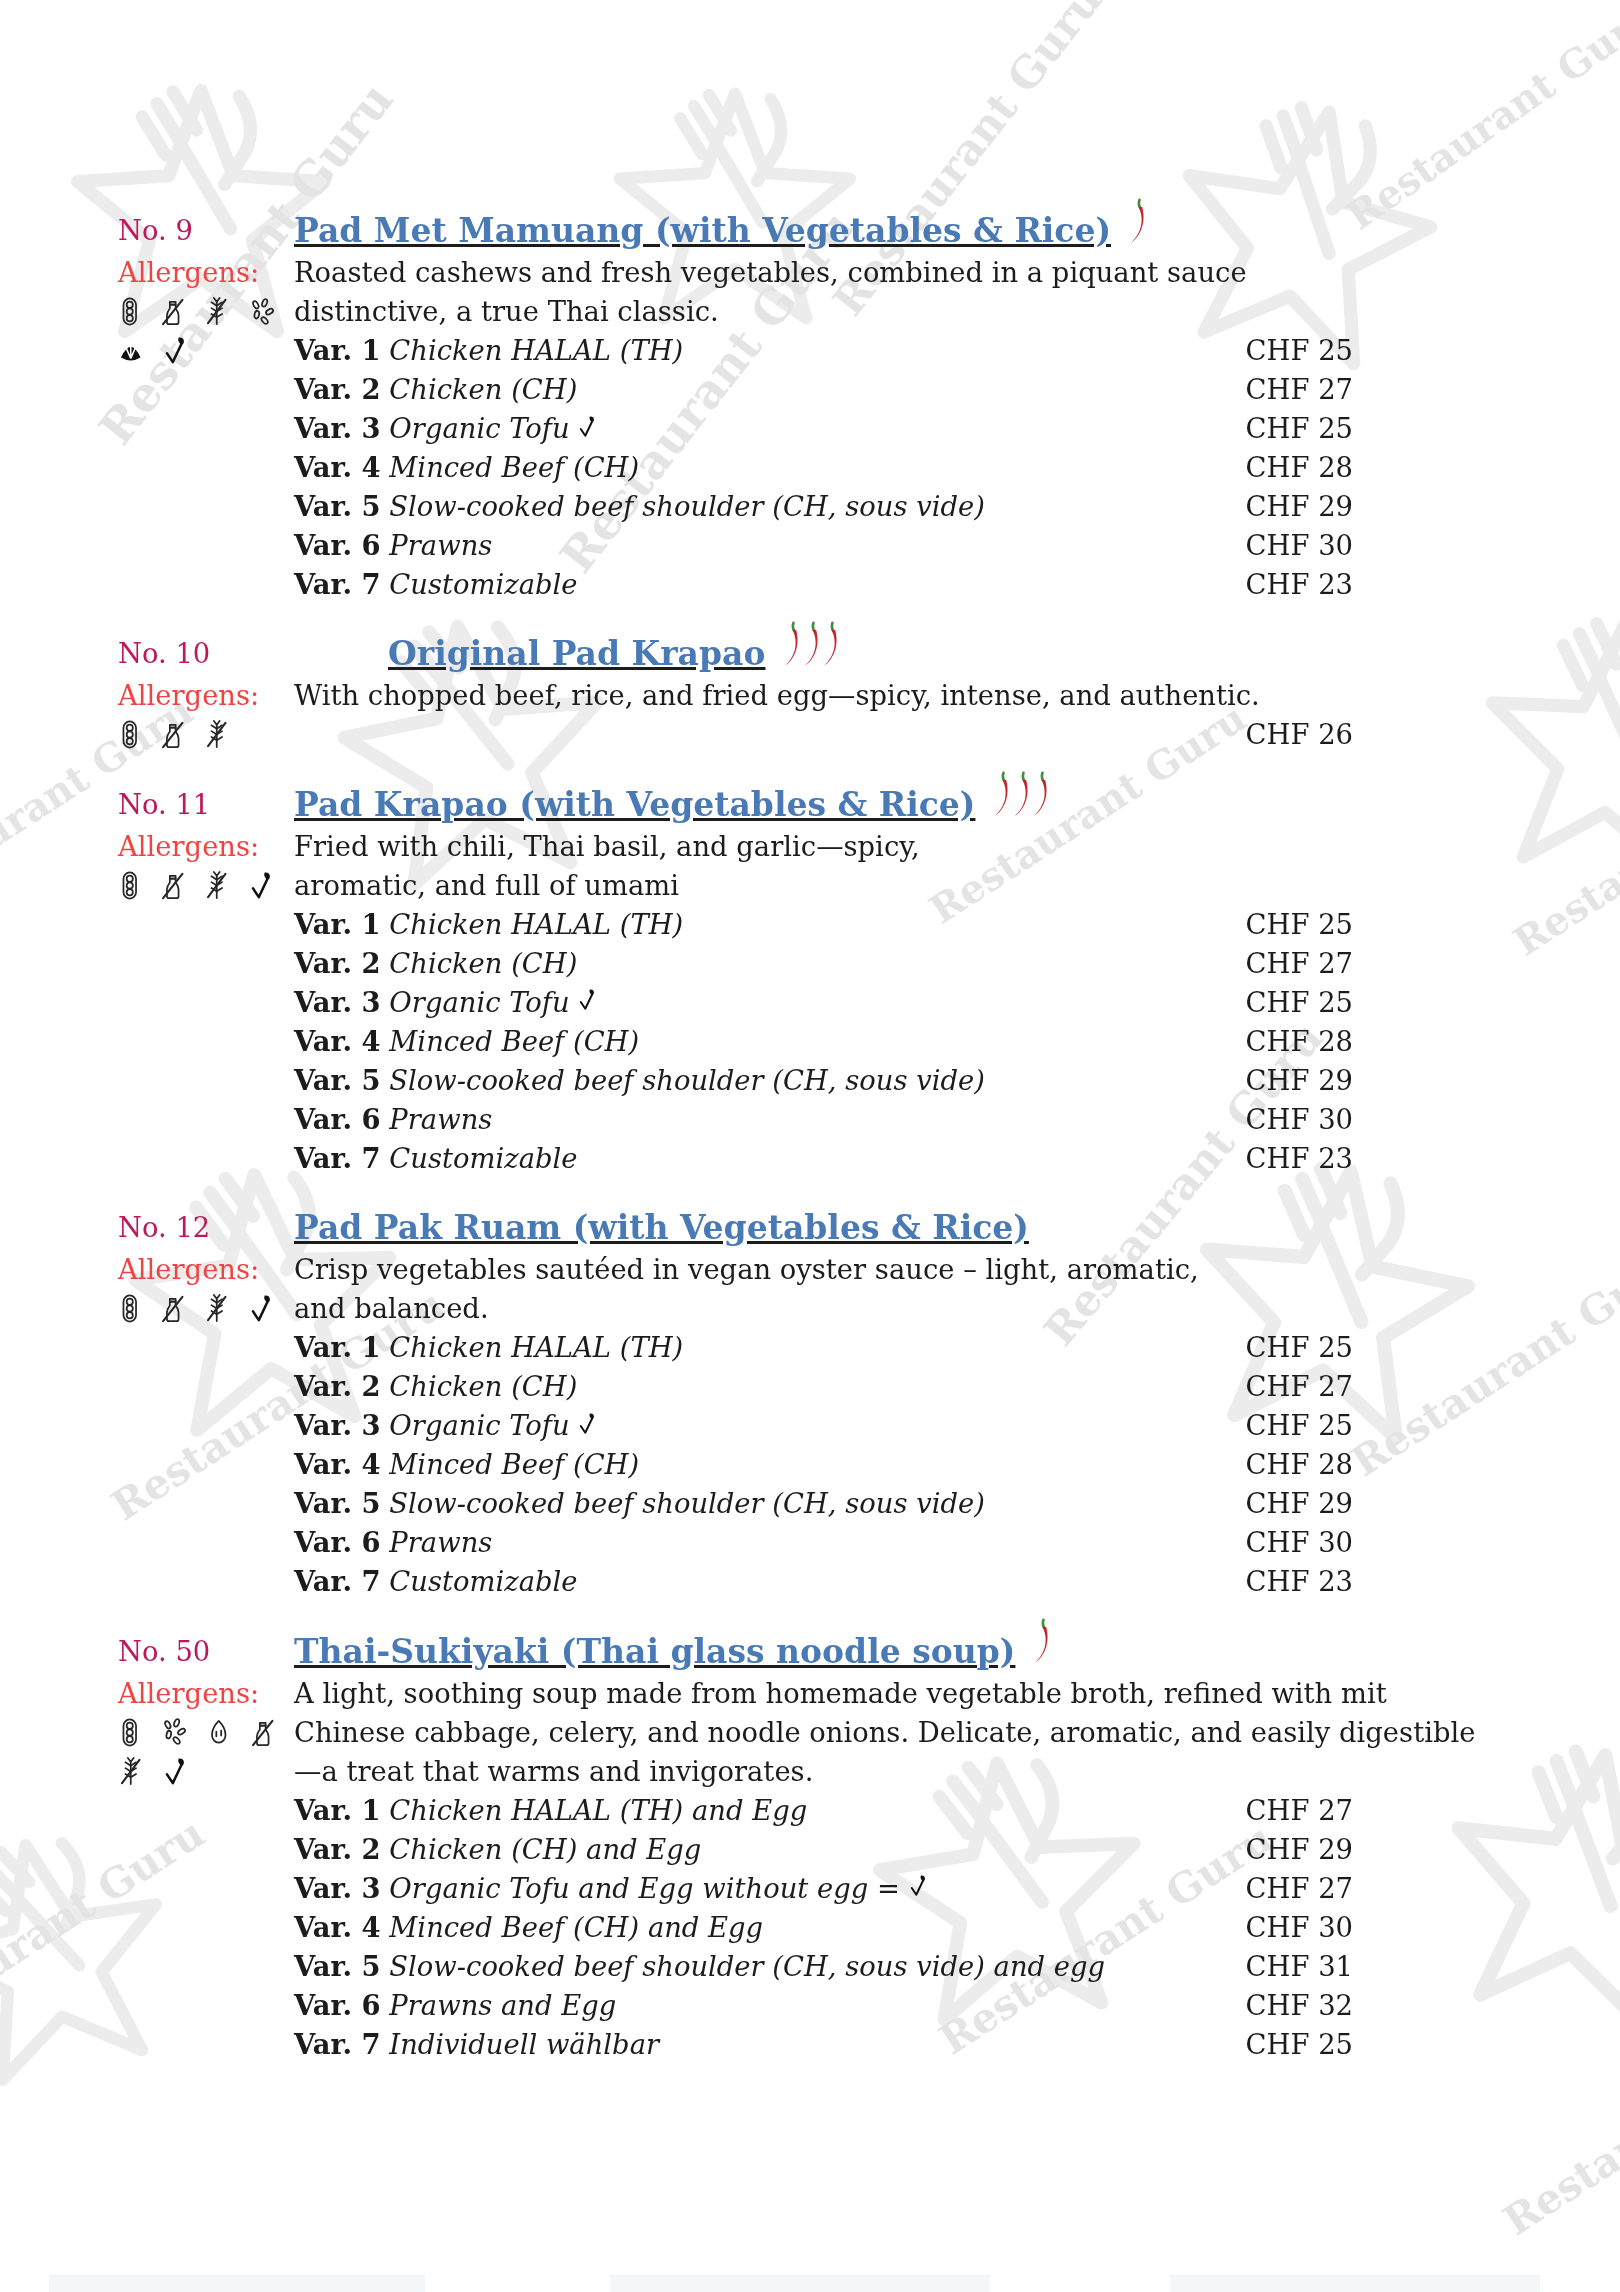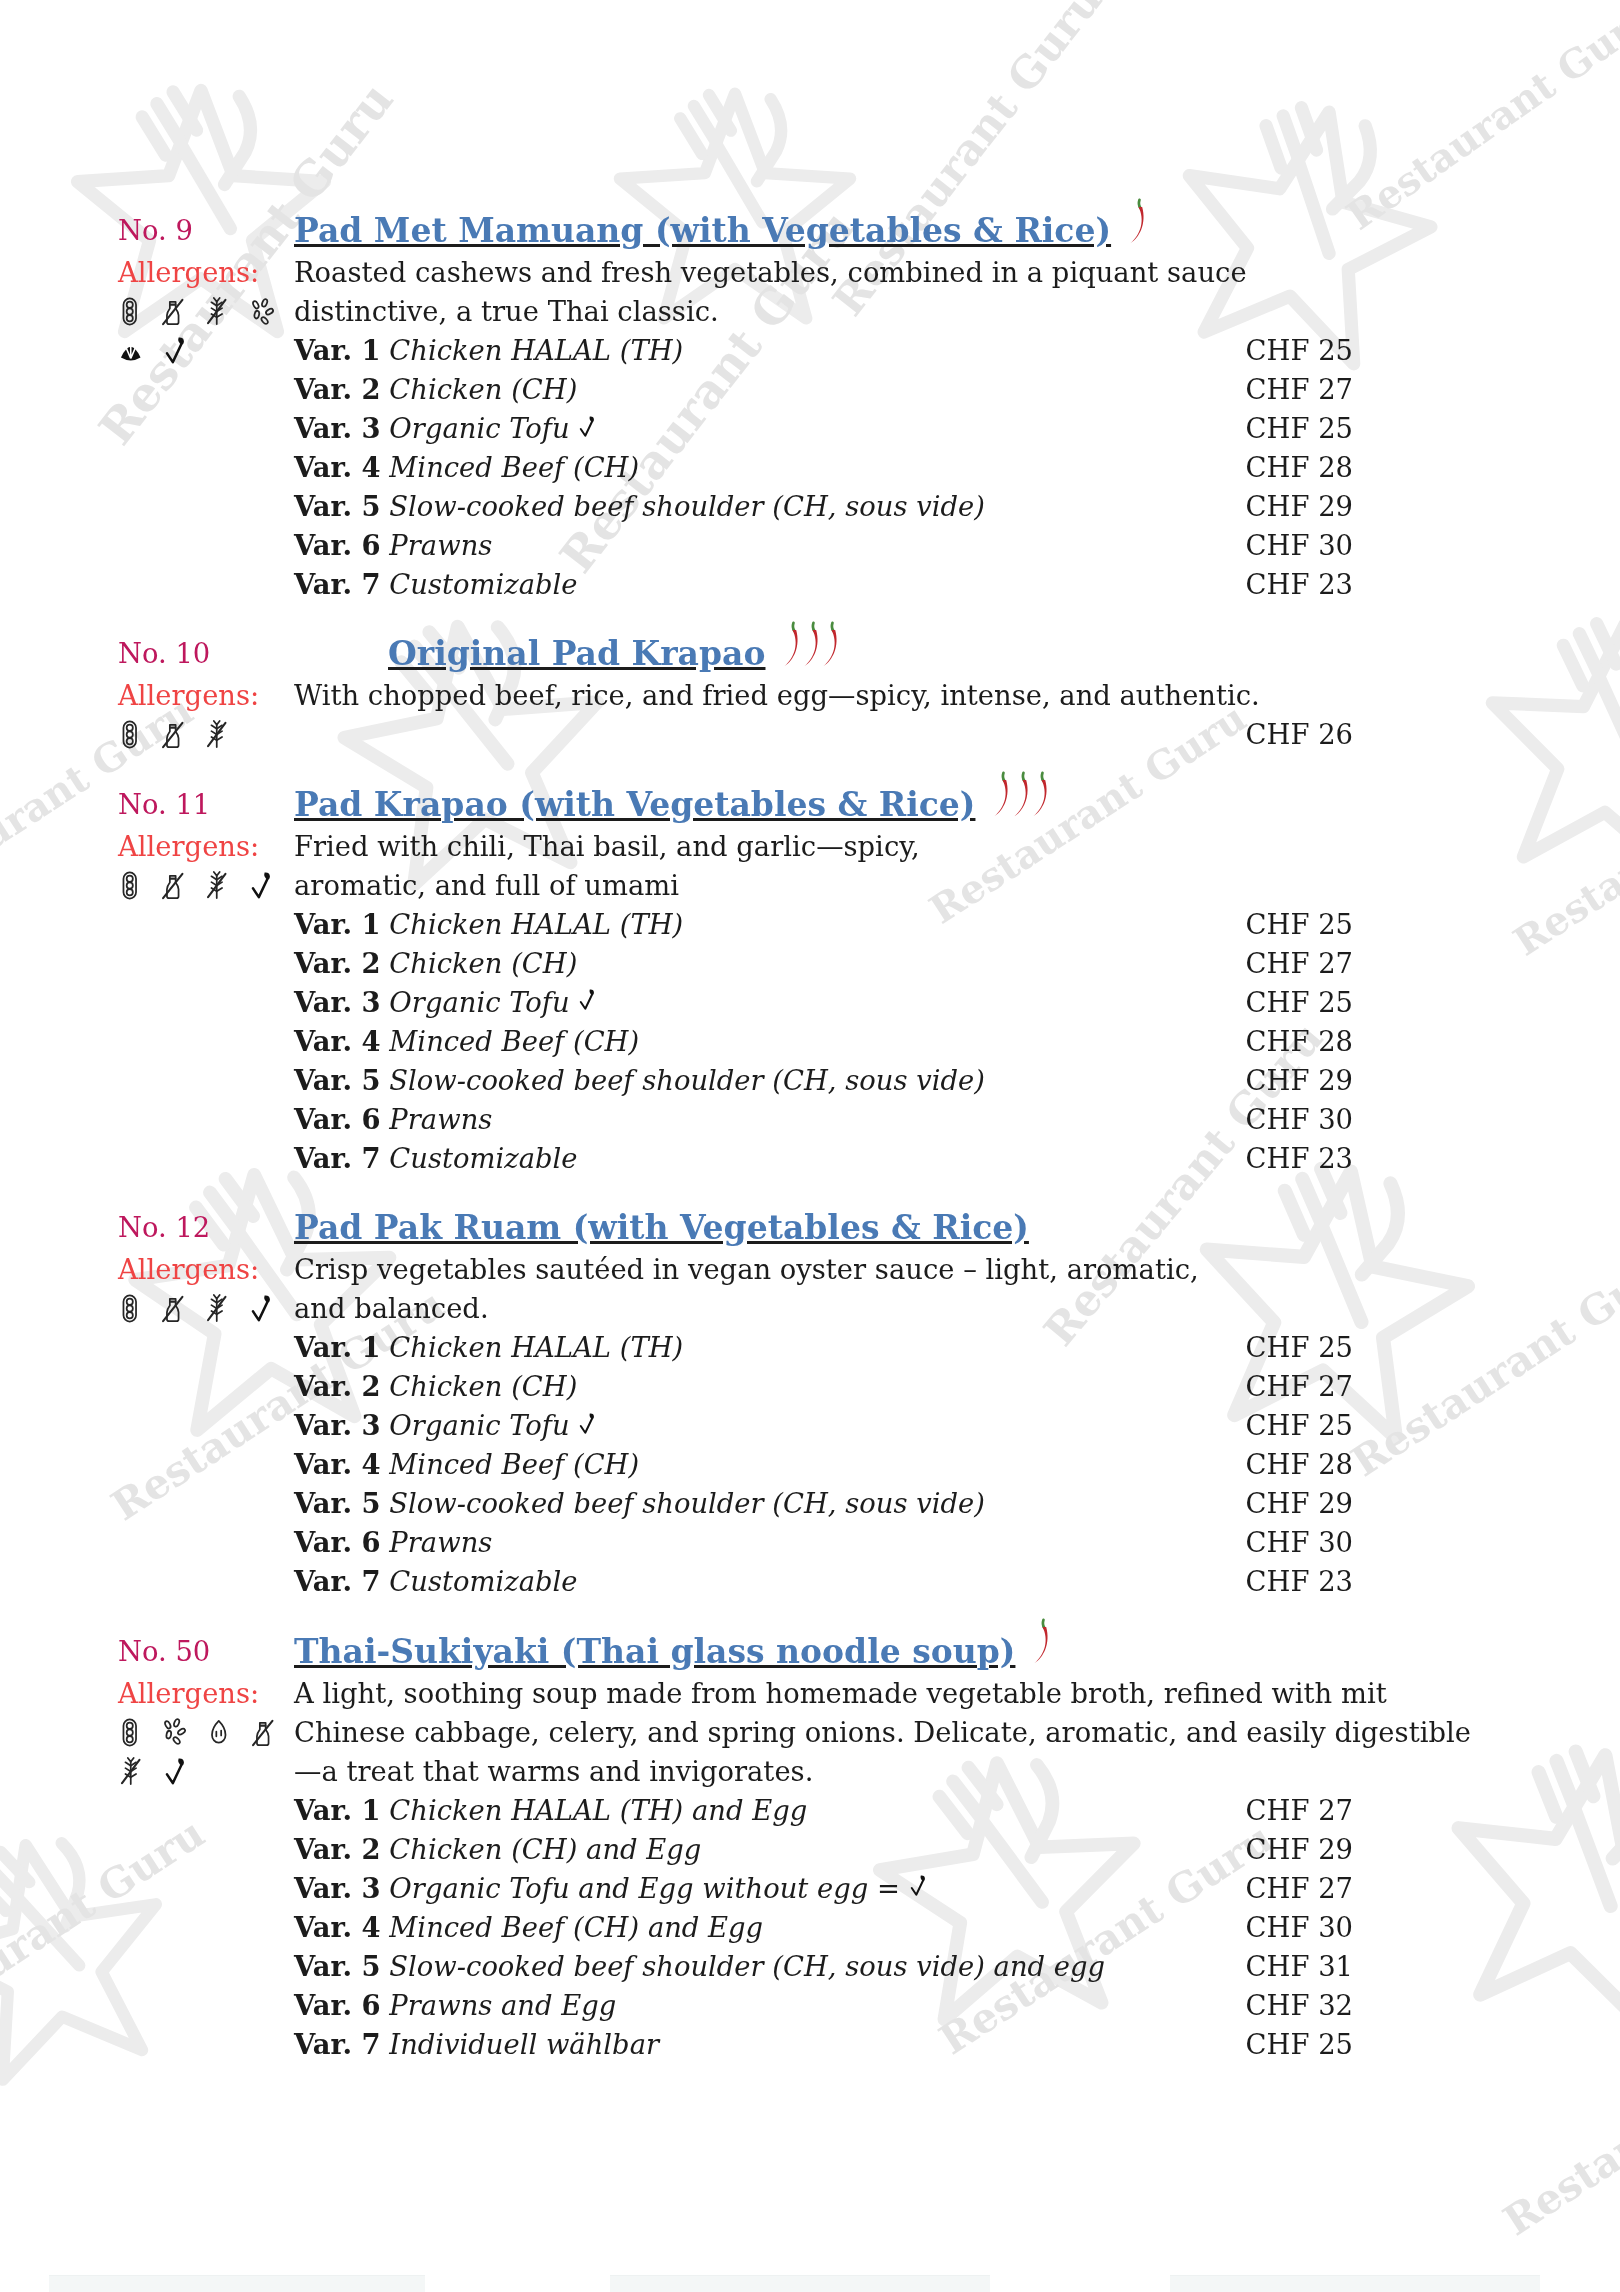--- a/index.html
+++ b/index.html
@@ -522,21 +522,21 @@
         <div class="title-row">
           <span class="item-title">Thai-Sukiyaki (Thai glass noodle soup)</span>
           <span class="chilis">
             <span class="chili"><svg width="23.5" height="49" viewBox="0 0 26 52">
    <path d="M16 2 C 15 5, 15 8, 17 11" fill="none" stroke="#4a8c3f" stroke-width="3" stroke-linecap="round"></path>
    <path d="M15 10 C 22 24, 18 40, 6 50 C 16 44, 24 28, 19 10 Z" fill="#c1272d"></path>
               </svg></span>
           </span>
         </div>
         <div class="desc-line">A light, soothing soup made from homemade vegetable broth, refined with mit</div>
-        <div class="desc-line">Chinese cabbage, celery, and spring onions. Delicate, aromatic, and easily digestible</div>
+        <div class="desc-line">Chinese cabbage, celery, and noodle onions. Delicate, aromatic, and easily digestible</div>
         <div class="desc-line">—a treat that warms and invigorates.</div>
         <div class="var-row">
           <span class="var-label">Var. 1</span>
           <span class="var-text">Chicken HALAL (TH) and Egg</span>
           <span class="price">CHF 27</span>
         </div>
         <div class="var-row">
           <span class="var-label">Var. 2</span>
           <span class="var-text">Chicken (CH) and Egg</span>
           <span class="price">CHF 29</span>

